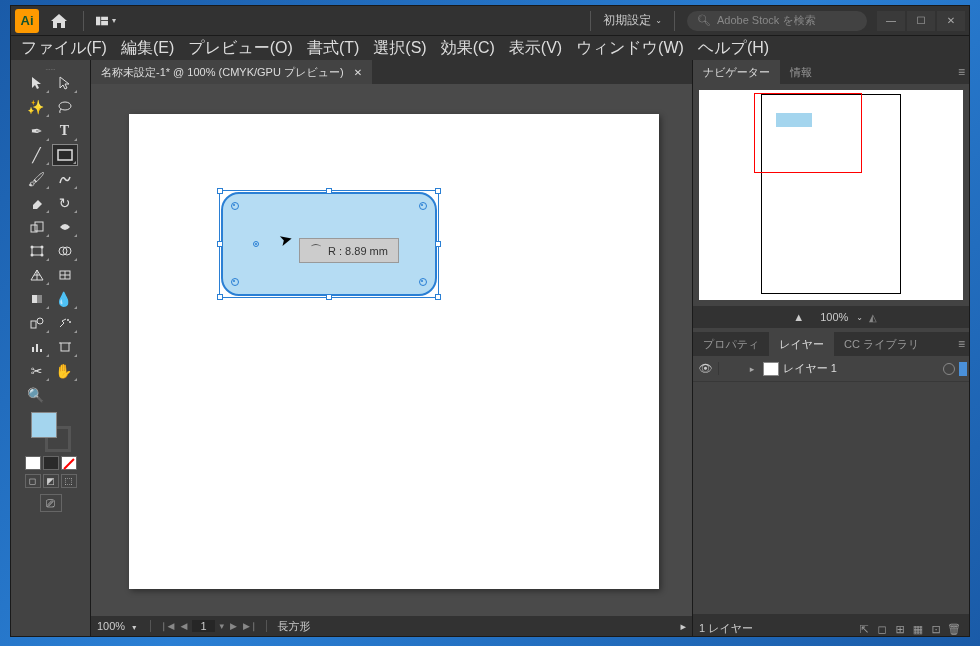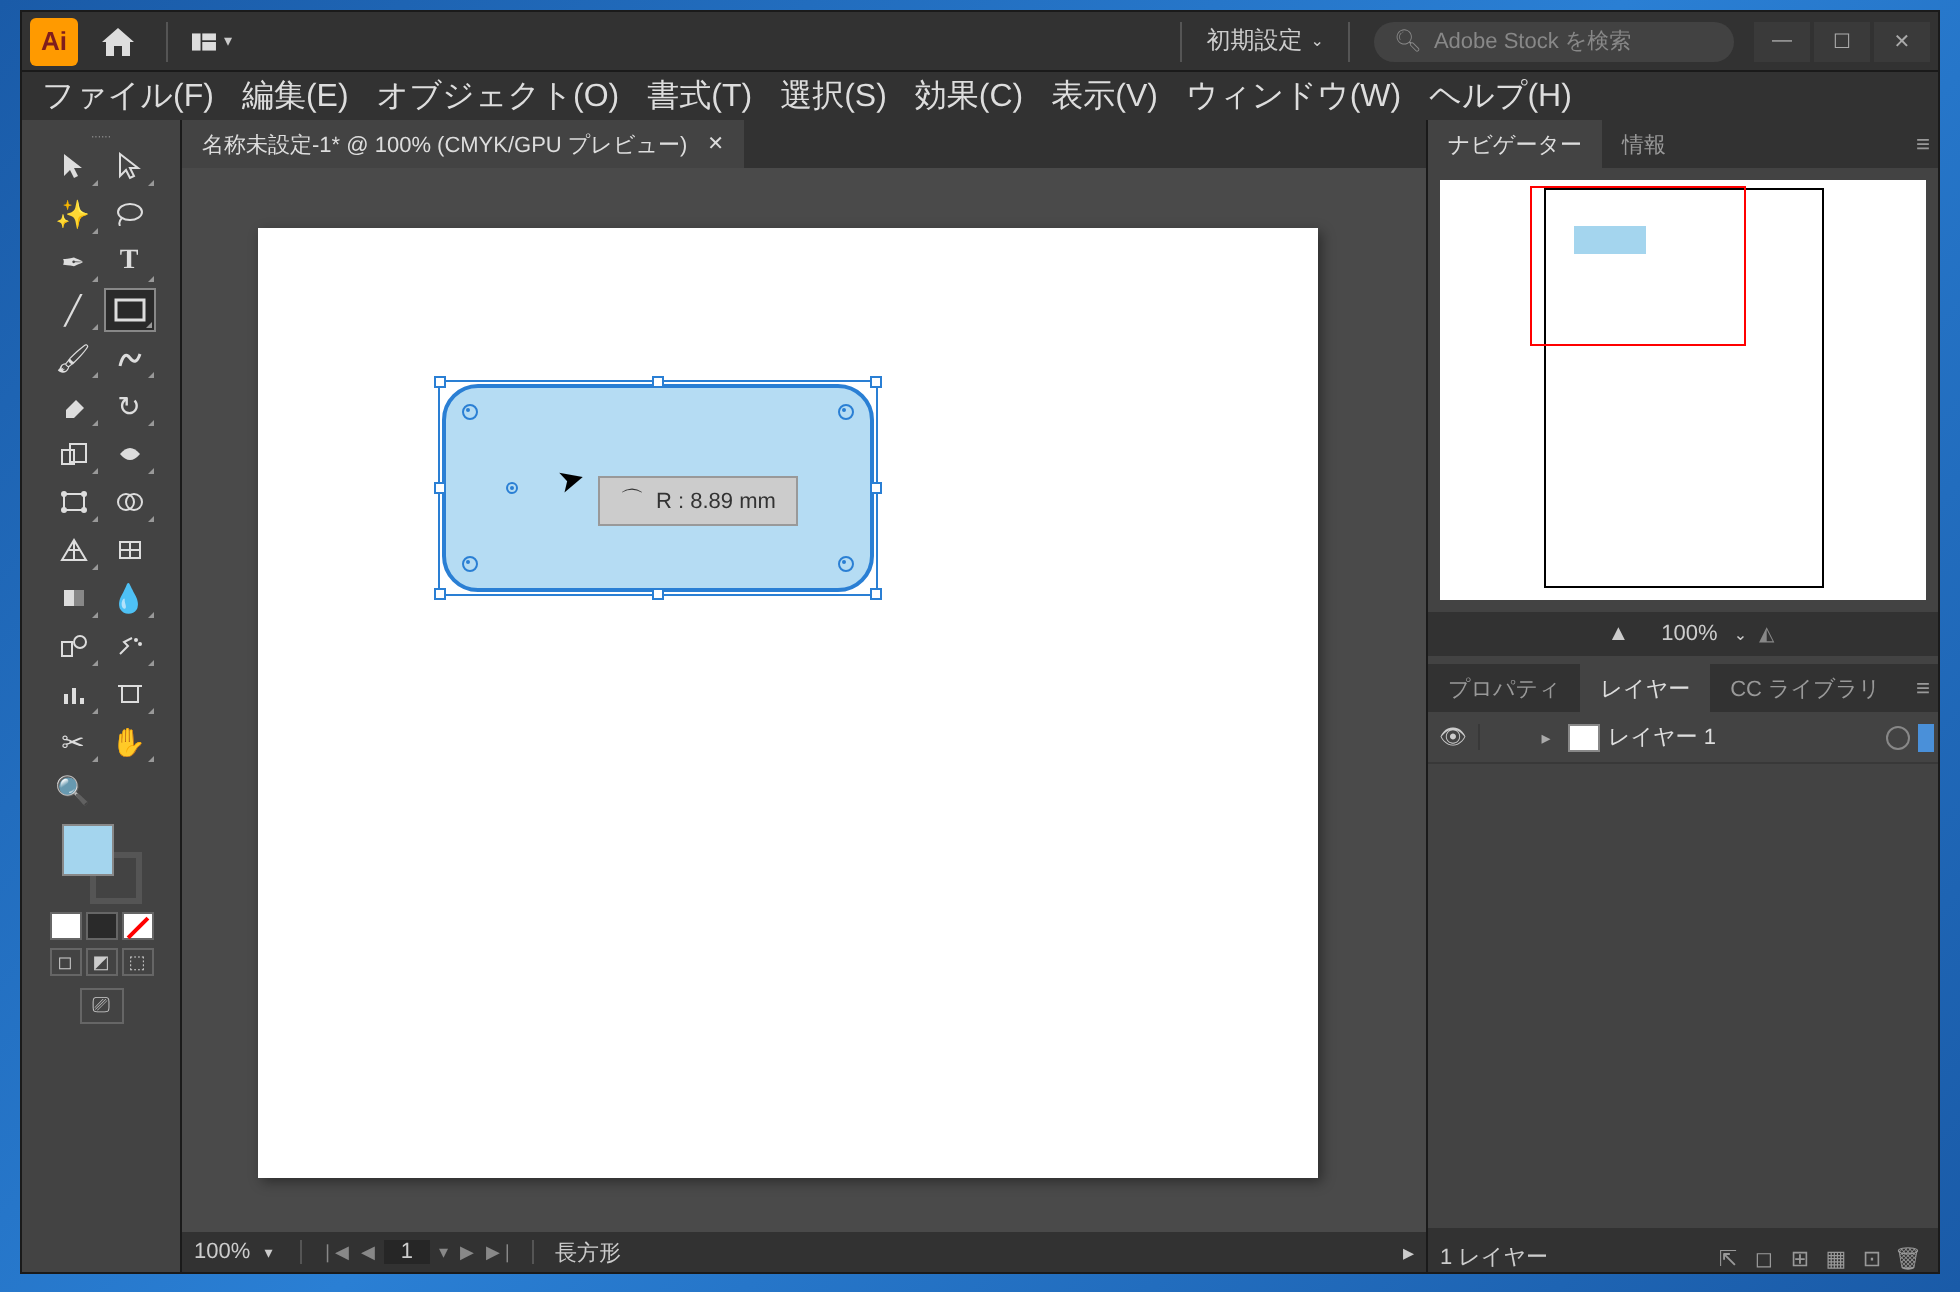--- a/index.html
+++ b/index.html
@@ -1,20 +1,20 @@
 <!DOCTYPE html>
 <html><head>
 <meta charset="utf-8">
 <style>
 * { margin: 0; padding: 0; box-sizing: border-box; font-family: "Segoe UI", Arial, sans-serif; }
 body { background: linear-gradient(135deg, #1a5ba8 0%, #2a7fd4 50%, #1a5ba8 100%); width: 980px; height: 646px; overflow: hidden; }
 .app-window { position: absolute; top: 5px; left: 10px; width: 960px; height: 632px; background: #323232; border: 1px solid #1a1a1a; display: flex; flex-direction: column; }
 
 .titlebar { height: 30px; background: #323232; display: flex; align-items: center; padding: 0 4px; border-bottom: 1px solid #1a1a1a; }
-.ai-logo { width: 24px; height: 24px; background: #ff9a00; color: #7f1d1d; font-weight: bold; font-size: 13px; display: flex; align-items: center; justify-content: center; border-radius: 3px; margin-right: 8px; }
+.ai-logo { width: 24px; height: 24px; background: #ff9a00; color: #14532d; font-weight: bold; font-size: 13px; display: flex; align-items: center; justify-content: center; border-radius: 3px; margin-right: 8px; }
 .home-icn { width: 24px; height: 24px; display: flex; align-items: center; justify-content: center; color: #ddd; margin-right: 8px; }
 .titlebar-sep { width: 1px; height: 20px; background: #555; margin: 0 4px; }
 .layout-btn { width: 20px; height: 14px; display: flex; align-items: center; justify-content: center; color: #ddd; margin-left: 8px; font-size: 11px; }
 .caret-dn { margin-left: 4px; font-size: 8px; color: #ccc; }
 .titlebar-spacer { flex: 1; }
 .workspace-dd { color: #ccc; font-size: 12px; padding: 2px 8px; display: flex; align-items: center; }
 .search-bar { background: #424242; border-radius: 10px; padding: 2px 10px; color: #888; font-size: 11px; display: flex; align-items: center; margin: 0 8px; width: 180px; height: 20px; }
 .search-bar .mag { margin-right: 6px; font-size: 11px; }
 .win-controls { display: flex; }
 .win-btn { width: 28px; height: 20px; background: #3a3a3a; color: #aaa; display: flex; align-items: center; justify-content: center; font-size: 10px; margin-left: 2px; cursor: pointer; }
@@ -67,21 +67,21 @@
 .radius-tip { position: absolute; top: 44px; left: 76px; background: #ccc; border: 1px solid #999; padding: 3px 10px; font-size: 11px; color: #333; display: flex; align-items: center; }
 .radius-tip .arc { margin-right: 6px; font-size: 12px; }
 
 .status-row { height: 20px; background: #323232; display: flex; align-items: center; color: #ccc; font-size: 11px; }
 .status-zoom { width: 60px; padding: 0 6px; border-right: 1px solid #555; }
 .status-nav { display: flex; align-items: center; padding: 0 6px; border-right: 1px solid #555; }
 .status-nav .nav-btn { padding: 0 3px; color: #888; font-size: 9px; }
 .status-nav .page-num { background: #262626; padding: 0 8px; margin: 0 2px; }
 .status-tool { padding: 0 10px; }
 
-.right-col { width: 256px; background: #434343; display: flex; flex-direction: column; border-left: 1px solid #1a1a1a; }
+.right-col { width: 277px; background: #434343; display: flex; flex-direction: column; border-left: 1px solid #1a1a1a; }
 .panel-tab-row { height: 24px; background: #323232; display: flex; align-items: center; position: relative; }
 .panel-tab { padding: 3px 10px; font-size: 11px; color: #999; cursor: pointer; height: 100%; display: flex; align-items: center; }
 .panel-tab.active { background: #434343; color: #ddd; }
 .panel-menu { position: absolute; right: 4px; color: #999; font-size: 12px; }
 
 .nav-panel { background: #434343; padding: 6px; }
 .nav-view { width: 100%; height: 210px; background: #fff; position: relative; display: flex; align-items: flex-start; justify-content: center; }
 .nav-artb { margin-top: 4px; width: 140px; height: 200px; border: 1px solid #000; position: relative; }
 .nav-redbox { position: absolute; top: -2px; left: -8px; width: 108px; height: 80px; border: 1px solid red; }
 .nav-minirect { position: absolute; top: 18px; left: 14px; width: 36px; height: 14px; background: #a4d5ee; }
@@ -139,21 +139,21 @@
     <div class="win-controls">
       <div class="win-btn">—</div>
       <div class="win-btn">☐</div>
       <div class="win-btn">✕</div>
     </div>
   </div>
 
   <div class="menubar">
     <span>ファイル(F)</span>
     <span>編集(E)</span>
-    <span>オブジェクト(O)</span>
+    <span>プレビュー(O)</span>
     <span>書式(T)</span>
     <span>選択(S)</span>
     <span>効果(C)</span>
     <span>表示(V)</span>
     <span>ウィンドウ(W)</span>
     <span>ヘルプ(H)</span>
   </div>
 
   <div class="main-area">
 

